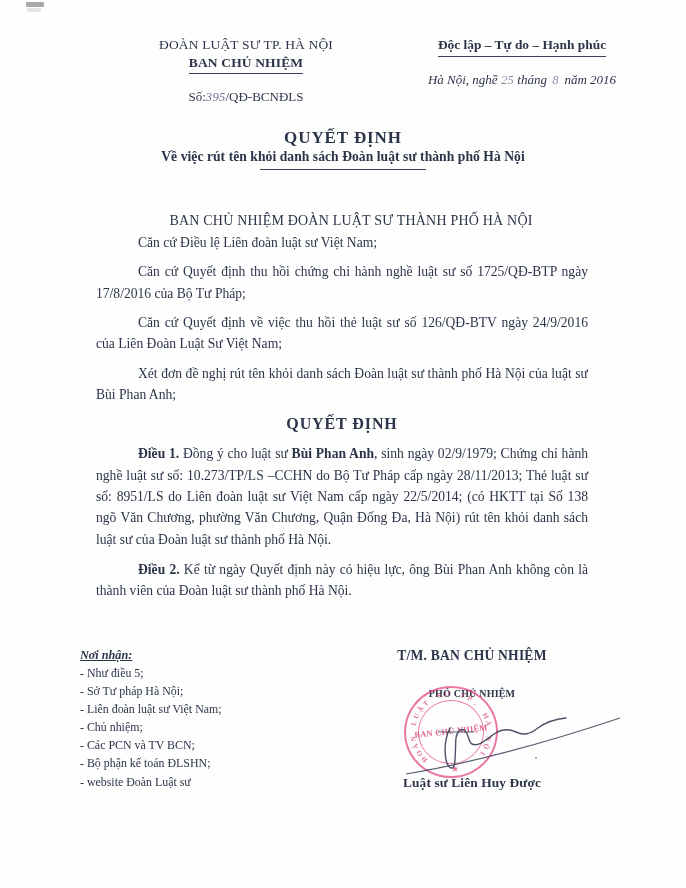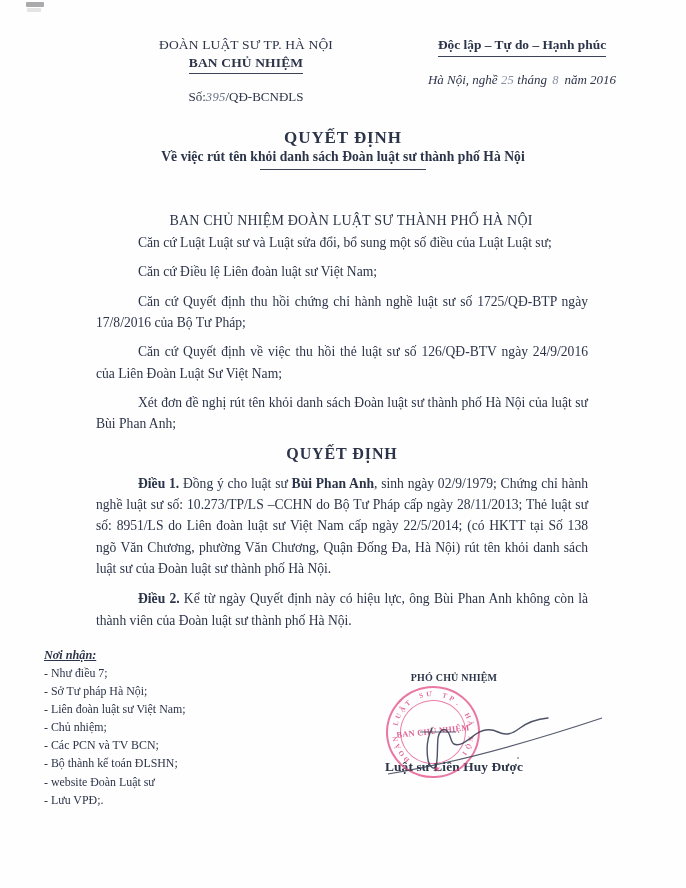--- a/index.html
+++ b/index.html
@@ -193,21 +193,21 @@
   
   .footer {
     position: absolute;
     left: 0;
     right: 0;
     top: 648px;
     display: flex;
     align-items: flex-start;
   }
   .recipients {
-    margin-left: 44px;
+    margin-left: 80px;
     width: 230px;
   }
   .recip-title {
     font-size: 12.2px;
     font-style: italic;
     font-weight: bold;
     text-decoration: underline;
     margin-bottom: 1px;
   }
   .recip-item {
@@ -353,49 +353,48 @@
   <div class="title-block">
     <div class="main-title">QUYẾT ĐỊNH</div>
     <div class="subtitle">Về việc rút tên khỏi danh sách Đoàn luật sư thành phố Hà Nội</div>
     <div class="subtitle-rule"></div>
   </div>
 
   <div class="issuer">BAN CHỦ NHIỆM ĐOÀN LUẬT SƯ THÀNH PHỐ HÀ NỘI</div>
 
   <div class="body-block">
 
-    <p class="para tight">Căn cứ Luật Luật sư và Luật sửa đổi, bổ sung một số điều của Luật Luật sư;</p>
     <p class="para tight">Căn cứ Điều lệ Liên đoàn luật sư Việt Nam;</p>
     <p class="para tight">Căn cứ Quyết định thu hồi chứng chỉ hành nghề luật sư số 1725/QĐ-BTP ngày 17/8/2016 của Bộ Tư Pháp;</p>
     <p class="para tight">Căn cứ Quyết định về việc thu hồi thẻ luật sư số 126/QĐ-BTV ngày 24/9/2016 của Liên Đoàn Luật Sư Việt Nam;</p>
     <p class="para tight">Xét đơn đề nghị rút tên khỏi danh sách Đoàn luật sư thành phố Hà Nội của luật sư Bùi Phan Anh;</p>
 
     <div class="decide-heading">QUYẾT ĐỊNH</div>
 
     <p class="para"><span class="art-label">Điều 1.</span><span> Đồng ý cho luật sư </span><span class="name-bold">Bùi Phan Anh</span><span>, sinh ngày 02/9/1979; Chứng chỉ hành nghề luật sư số: 10.273/TP/LS –CCHN do Bộ Tư Pháp cấp ngày 28/11/2013; Thẻ luật sư số: 8951/LS do Liên đoàn luật sư Việt Nam cấp ngày 22/5/2014; (có HKTT tại Số 138 ngõ Văn Chương, phường Văn Chương, Quận Đống Đa, Hà Nội) rút tên khỏi danh sách luật sư của Đoàn luật sư thành phố Hà Nội.</span></p>
 
     <p class="para"><span class="art-label">Điều 2.</span><span> Kể từ ngày Quyết định này có hiệu lực, ông Bùi Phan Anh không còn là thành viên của Đoàn luật sư thành phố Hà Nội.</span></p>
 
   </div>
 
   <div class="footer">
 
     <div class="recipients">
       <div class="recip-title">Nơi nhận:</div>
-      <div class="recip-item">- Như điều 7;</div>
+      <div class="recip-item">- Như điều 5;</div>
       <div class="recip-item">- Sở Tư pháp Hà Nội;</div>
       <div class="recip-item">- Liên đoàn luật sư Việt Nam;</div>
       <div class="recip-item">- Chủ nhiệm;</div>
       <div class="recip-item">- Các PCN và TV BCN;</div>
-      <div class="recip-item">- Bộ thành kế toán ĐLSHN;</div>
+      <div class="recip-item">- Bộ phận kế toán ĐLSHN;</div>
       <div class="recip-item">- website Đoàn Luật sư</div>
-      <div class="recip-item">- Lưu VPĐ;.</div>
     </div>
 
     <div class="sign-block">
+      <div class="sign-l1">T/M. BAN CHỦ NHIỆM</div>
       <div class="sign-l2">PHÓ CHỦ NHIỆM</div>
 
       <div class="seal">
         <div class="seal-outer"></div>
         <div class="seal-inner"></div>
         <div class="seal-ring-text" id="sealRing">
             <span style="transform: translate(-29.1097px, 24.4259px) rotate(-130deg) translate(-50%, -50%);">Đ</span>
             <span style="transform: translate(-33.4952px, 17.9463px) rotate(-118.182deg) translate(-50%, -50%);">O</span>
             <span style="transform: translate(-36.4607px, 10.7058px) rotate(-106.364deg) translate(-50%, -50%);">À</span>
             <span style="transform: translate(-37.8805px, 3.0115px) rotate(-94.5455deg) translate(-50%, -50%);">N</span>

